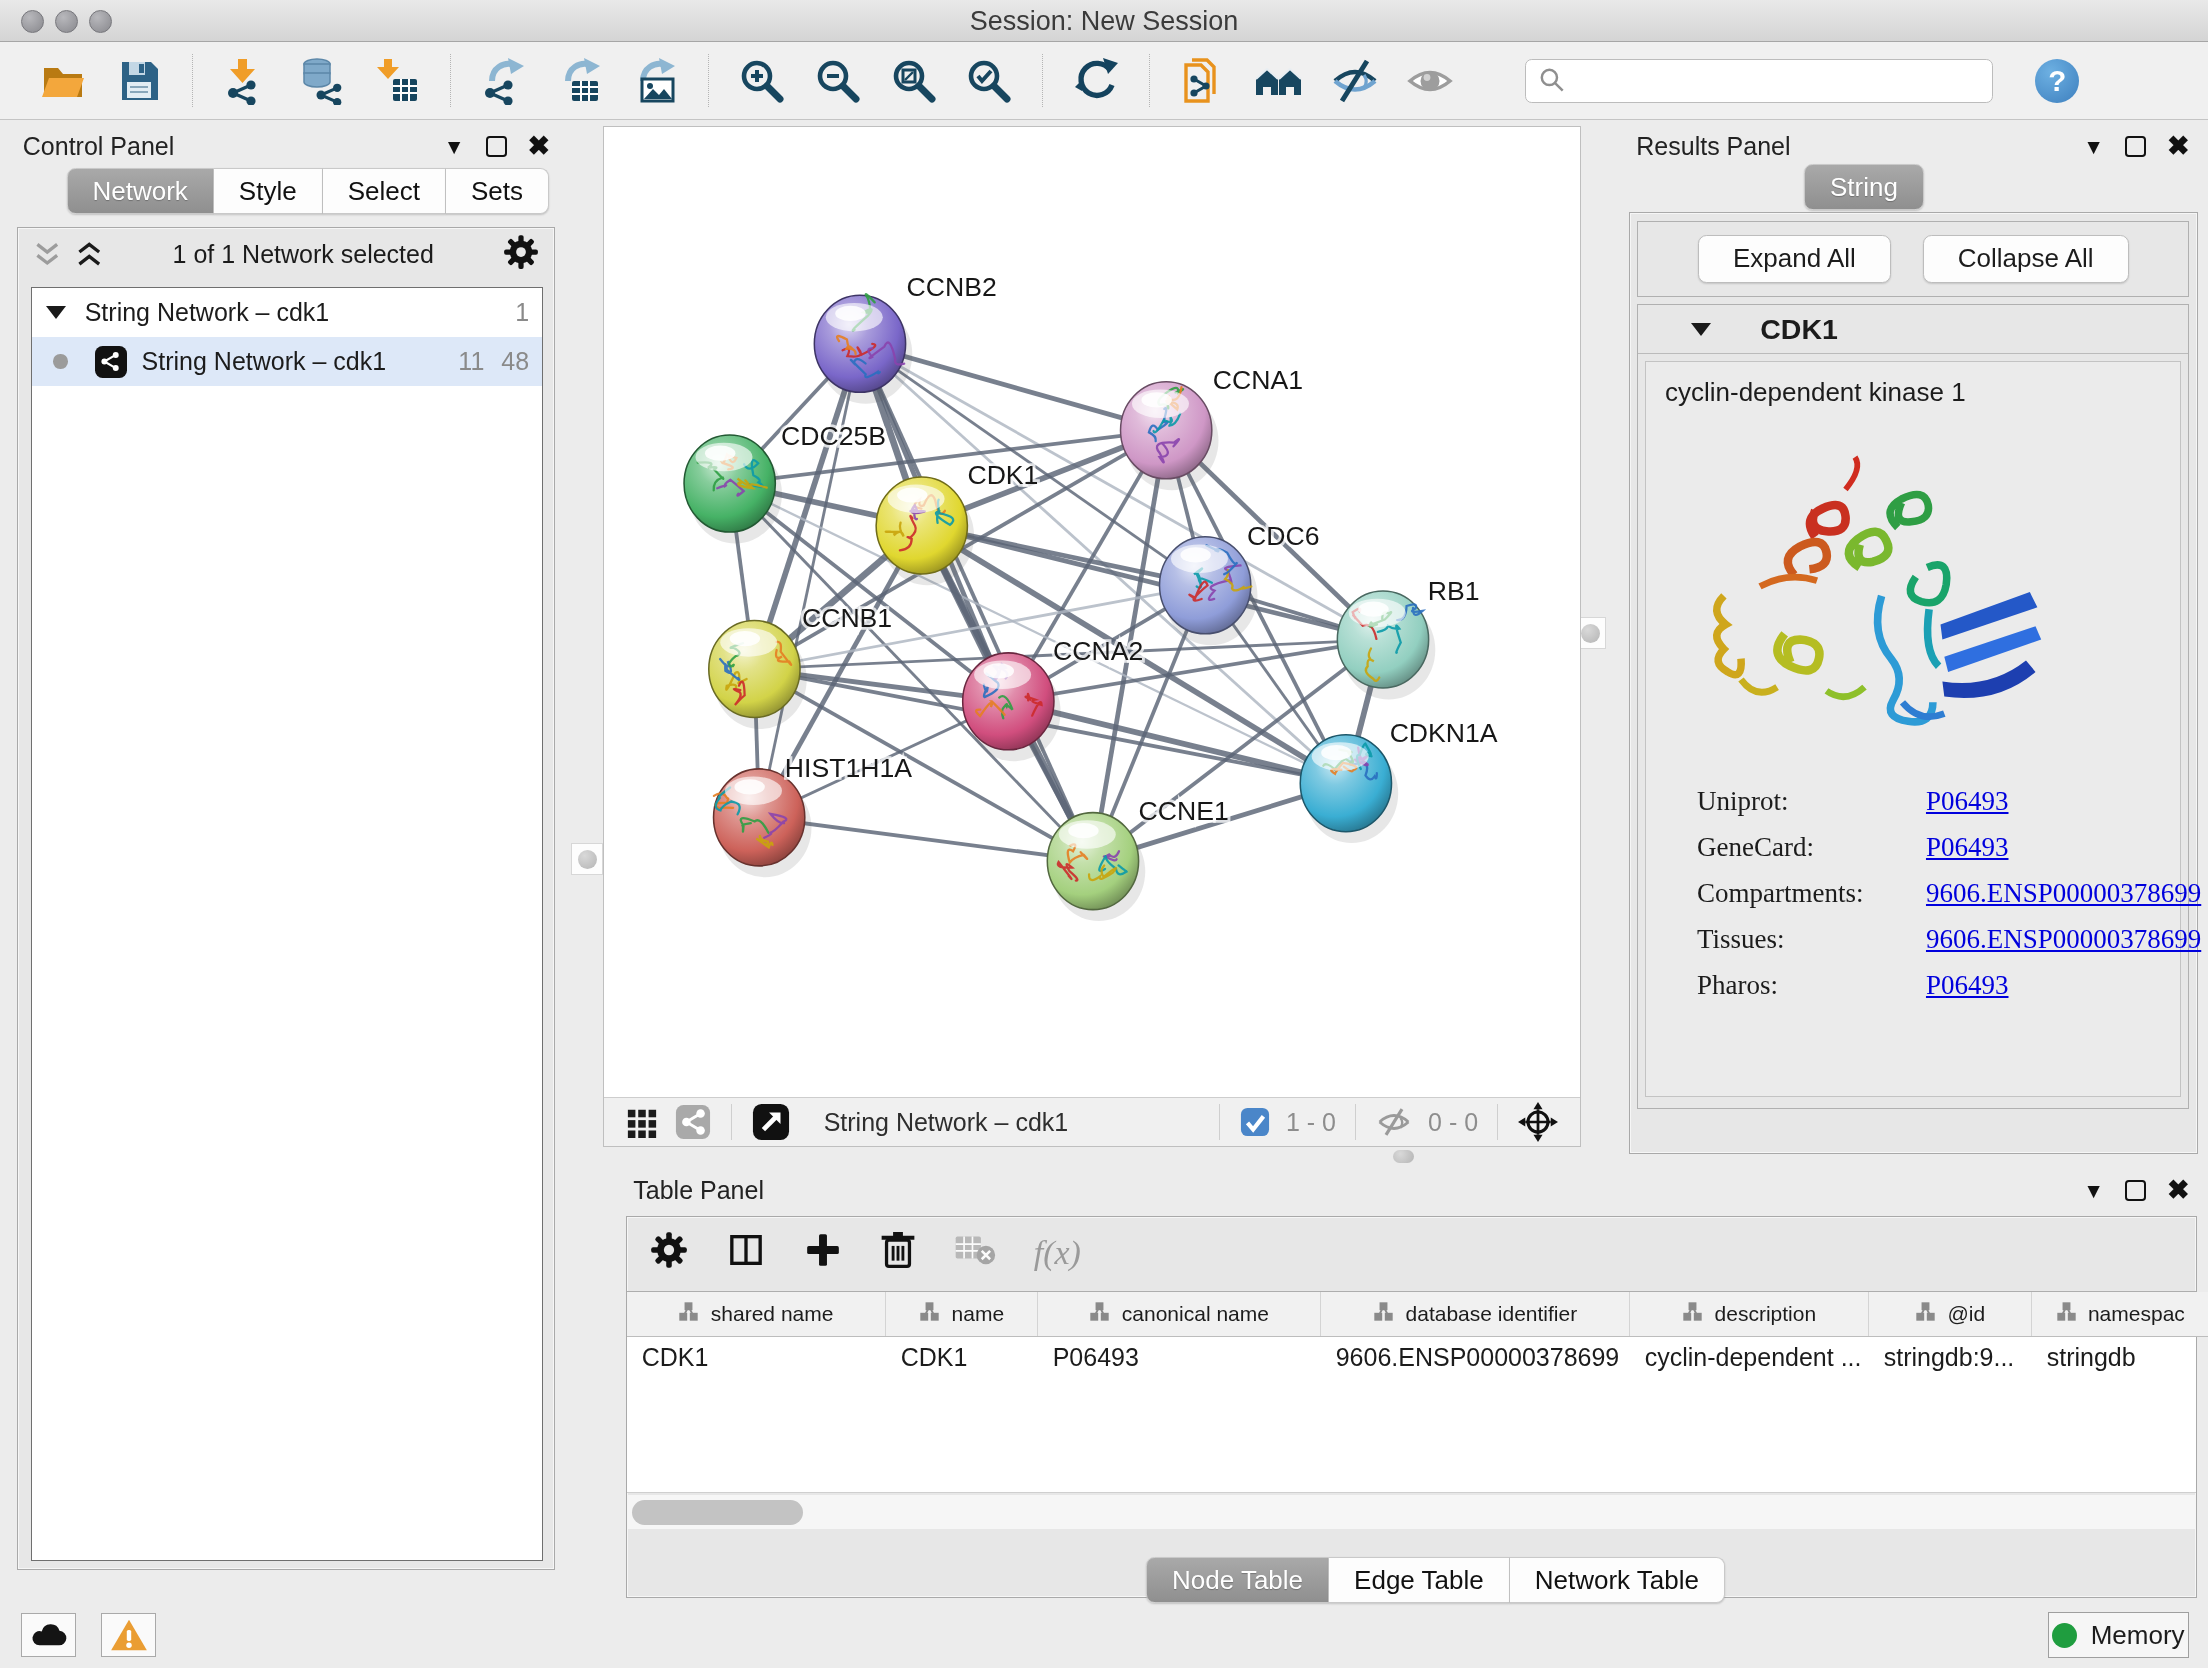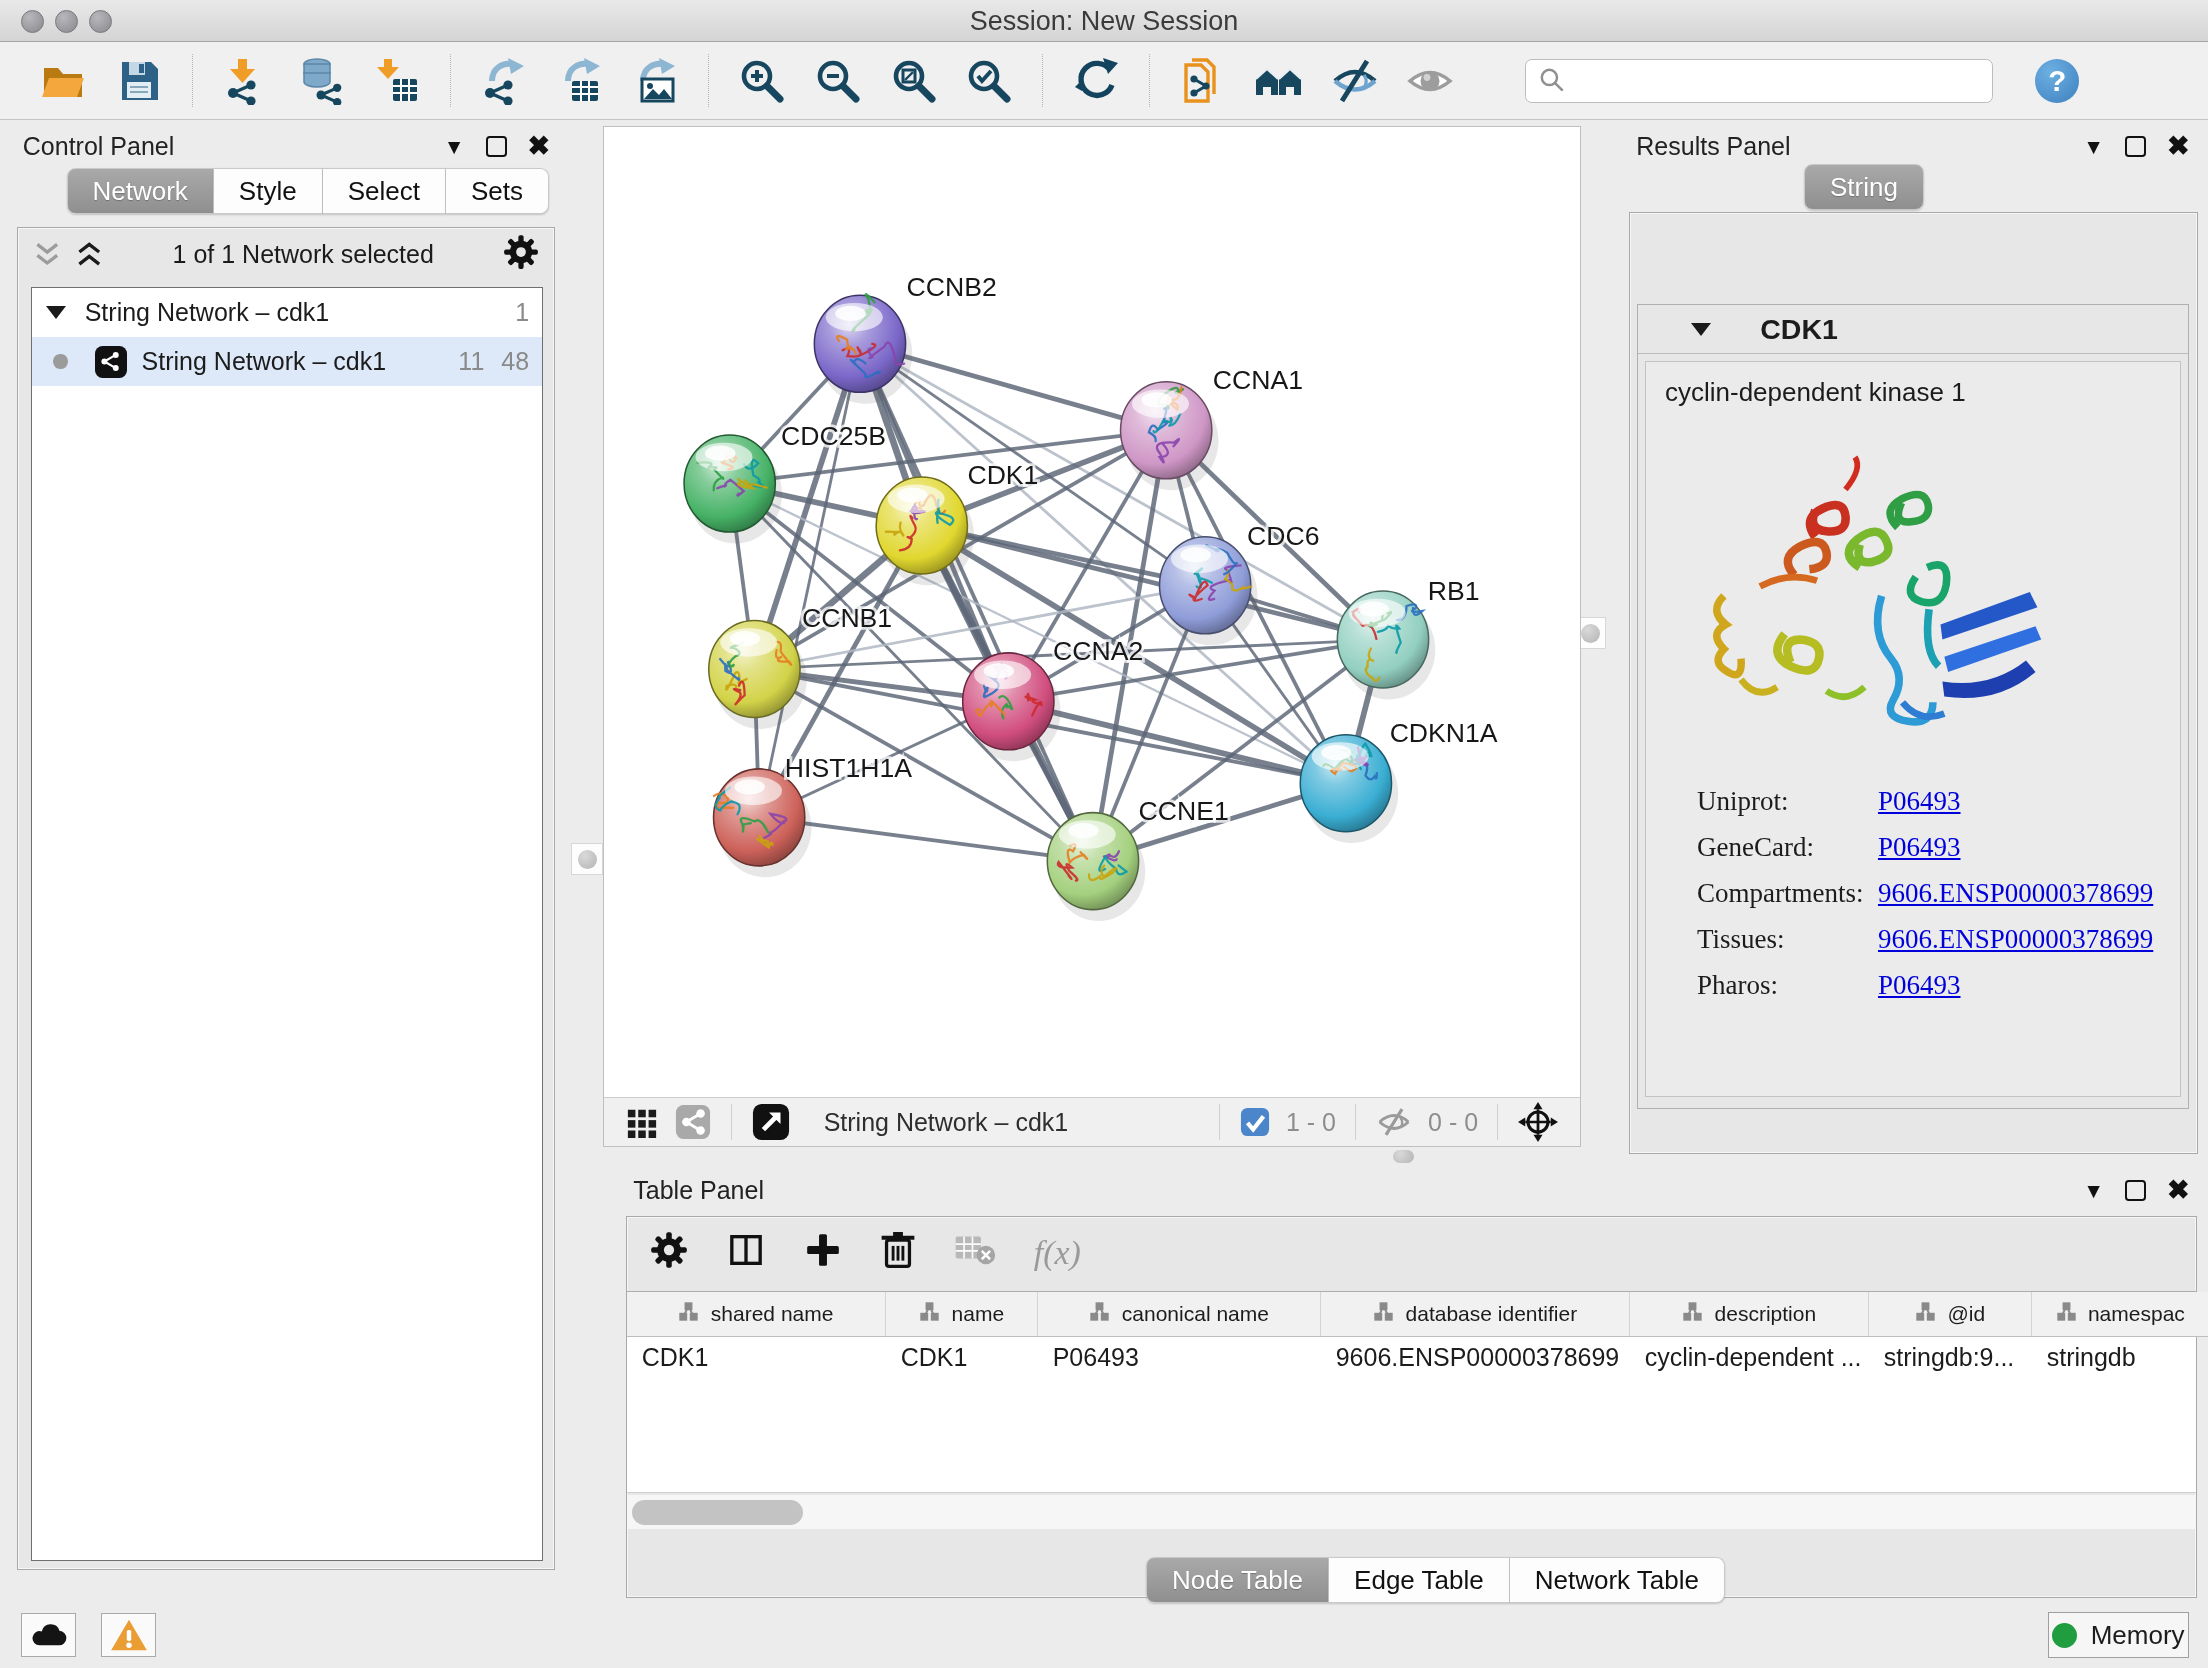--- a/index.html
+++ b/index.html
@@ -92,21 +92,21 @@
   #rp-entry { position:absolute; left:7.6px; top:91px; width:552px; height:805px; border:1px solid #b0b0b0; }
   #rp-entry-head { display:flex; align-items:center; height:49px; border-bottom:1px solid #bbb; padding-left:53px; }
   #rp-entry-head .disc { margin-right:49px; }
   .entry-name { font-size:28.5px; font-weight:bold; }
   #rp-entry-body { position:absolute; left:6.7px; top:56px; width:536px; height:736px; border:1px solid #c3c3c3;
     background:#ebebeb; }
   .entry-desc { padding:15px 0 0 19px; font-size:26px; }
   #protein-img { position:absolute; left:57px; top:91px; width:361px; height:320px; }
   .xlinks { position:absolute; left:34px; top:424px; font-family:"Liberation Serif", serif; }
   .xlinks h3 { font-size:27.6px; margin-bottom:13.3px; }
-  .xrow { display:flex; margin-bottom:15px; font-size:27px; }
+  .xrow { display:flex; margin-bottom:15px; font-size:27px;gap:48px; }
   .xrow .xl { width:198px; padding-left:17px; }
   .xrow .xv a { color:#0000dd; text-decoration:underline; }
 
   
   #table-panel { left:620px; top:1170px; width:1583px; height:365px; }
   #tp-inner { position:absolute; left:5.7px; top:46px; width:1571px; height:382px; }
   .tp-toolbar { display:flex; align-items:center; height:72px; padding:0 23px; gap:38px; }
   .fx { font-family:"Liberation Serif", serif; font-style:italic; font-size:34px; color:#9a9a9a; }
   #node-table { position:absolute; left:0; top:74px; width:1569px; height:202px; background:#fff;
     border-top:1px solid #adadad; border-bottom:1px solid #cfcfcf; }
@@ -712,20 +712,24 @@
     <span class="panel-controls">
       <span class="pc-glyph">▼</span>
       <span class="pc-box"></span>
       <span class="pc-glyph" style="font-weight:bold;font-size:27px">✖</span>
     </span>
   </div>
   <div class="seg" id="rp-tab">
       <span class="tab sel single">String</span>
     </div>
   <div class="inner-box" id="rp-inner">
+    <div id="rp-buttons">
+      <span class="rp-btn">Expand All</span>
+      <span class="rp-btn">Collapse All</span>
+    </div>
     <div id="rp-entry">
       <div id="rp-entry-head">
         <span class="disc"></span>
         <span class="entry-name">CDK1</span>
       </div>
       <div id="rp-entry-body">
         <div class="entry-desc">cyclin-dependent kinase 1</div>
         <svg id="protein-img" viewBox="0 0 380 336">
           <path d="M150 38 q18 -22 10 -34" fill="none" stroke="#d02c1f" stroke-width="6"></path>
           <path d="M118 88 q-14 -20 8 -30 q22 -10 24 8 q2 18 -20 16 q-20 -2 -12 -22" fill="none" stroke="#c93020" stroke-width="9"></path>

